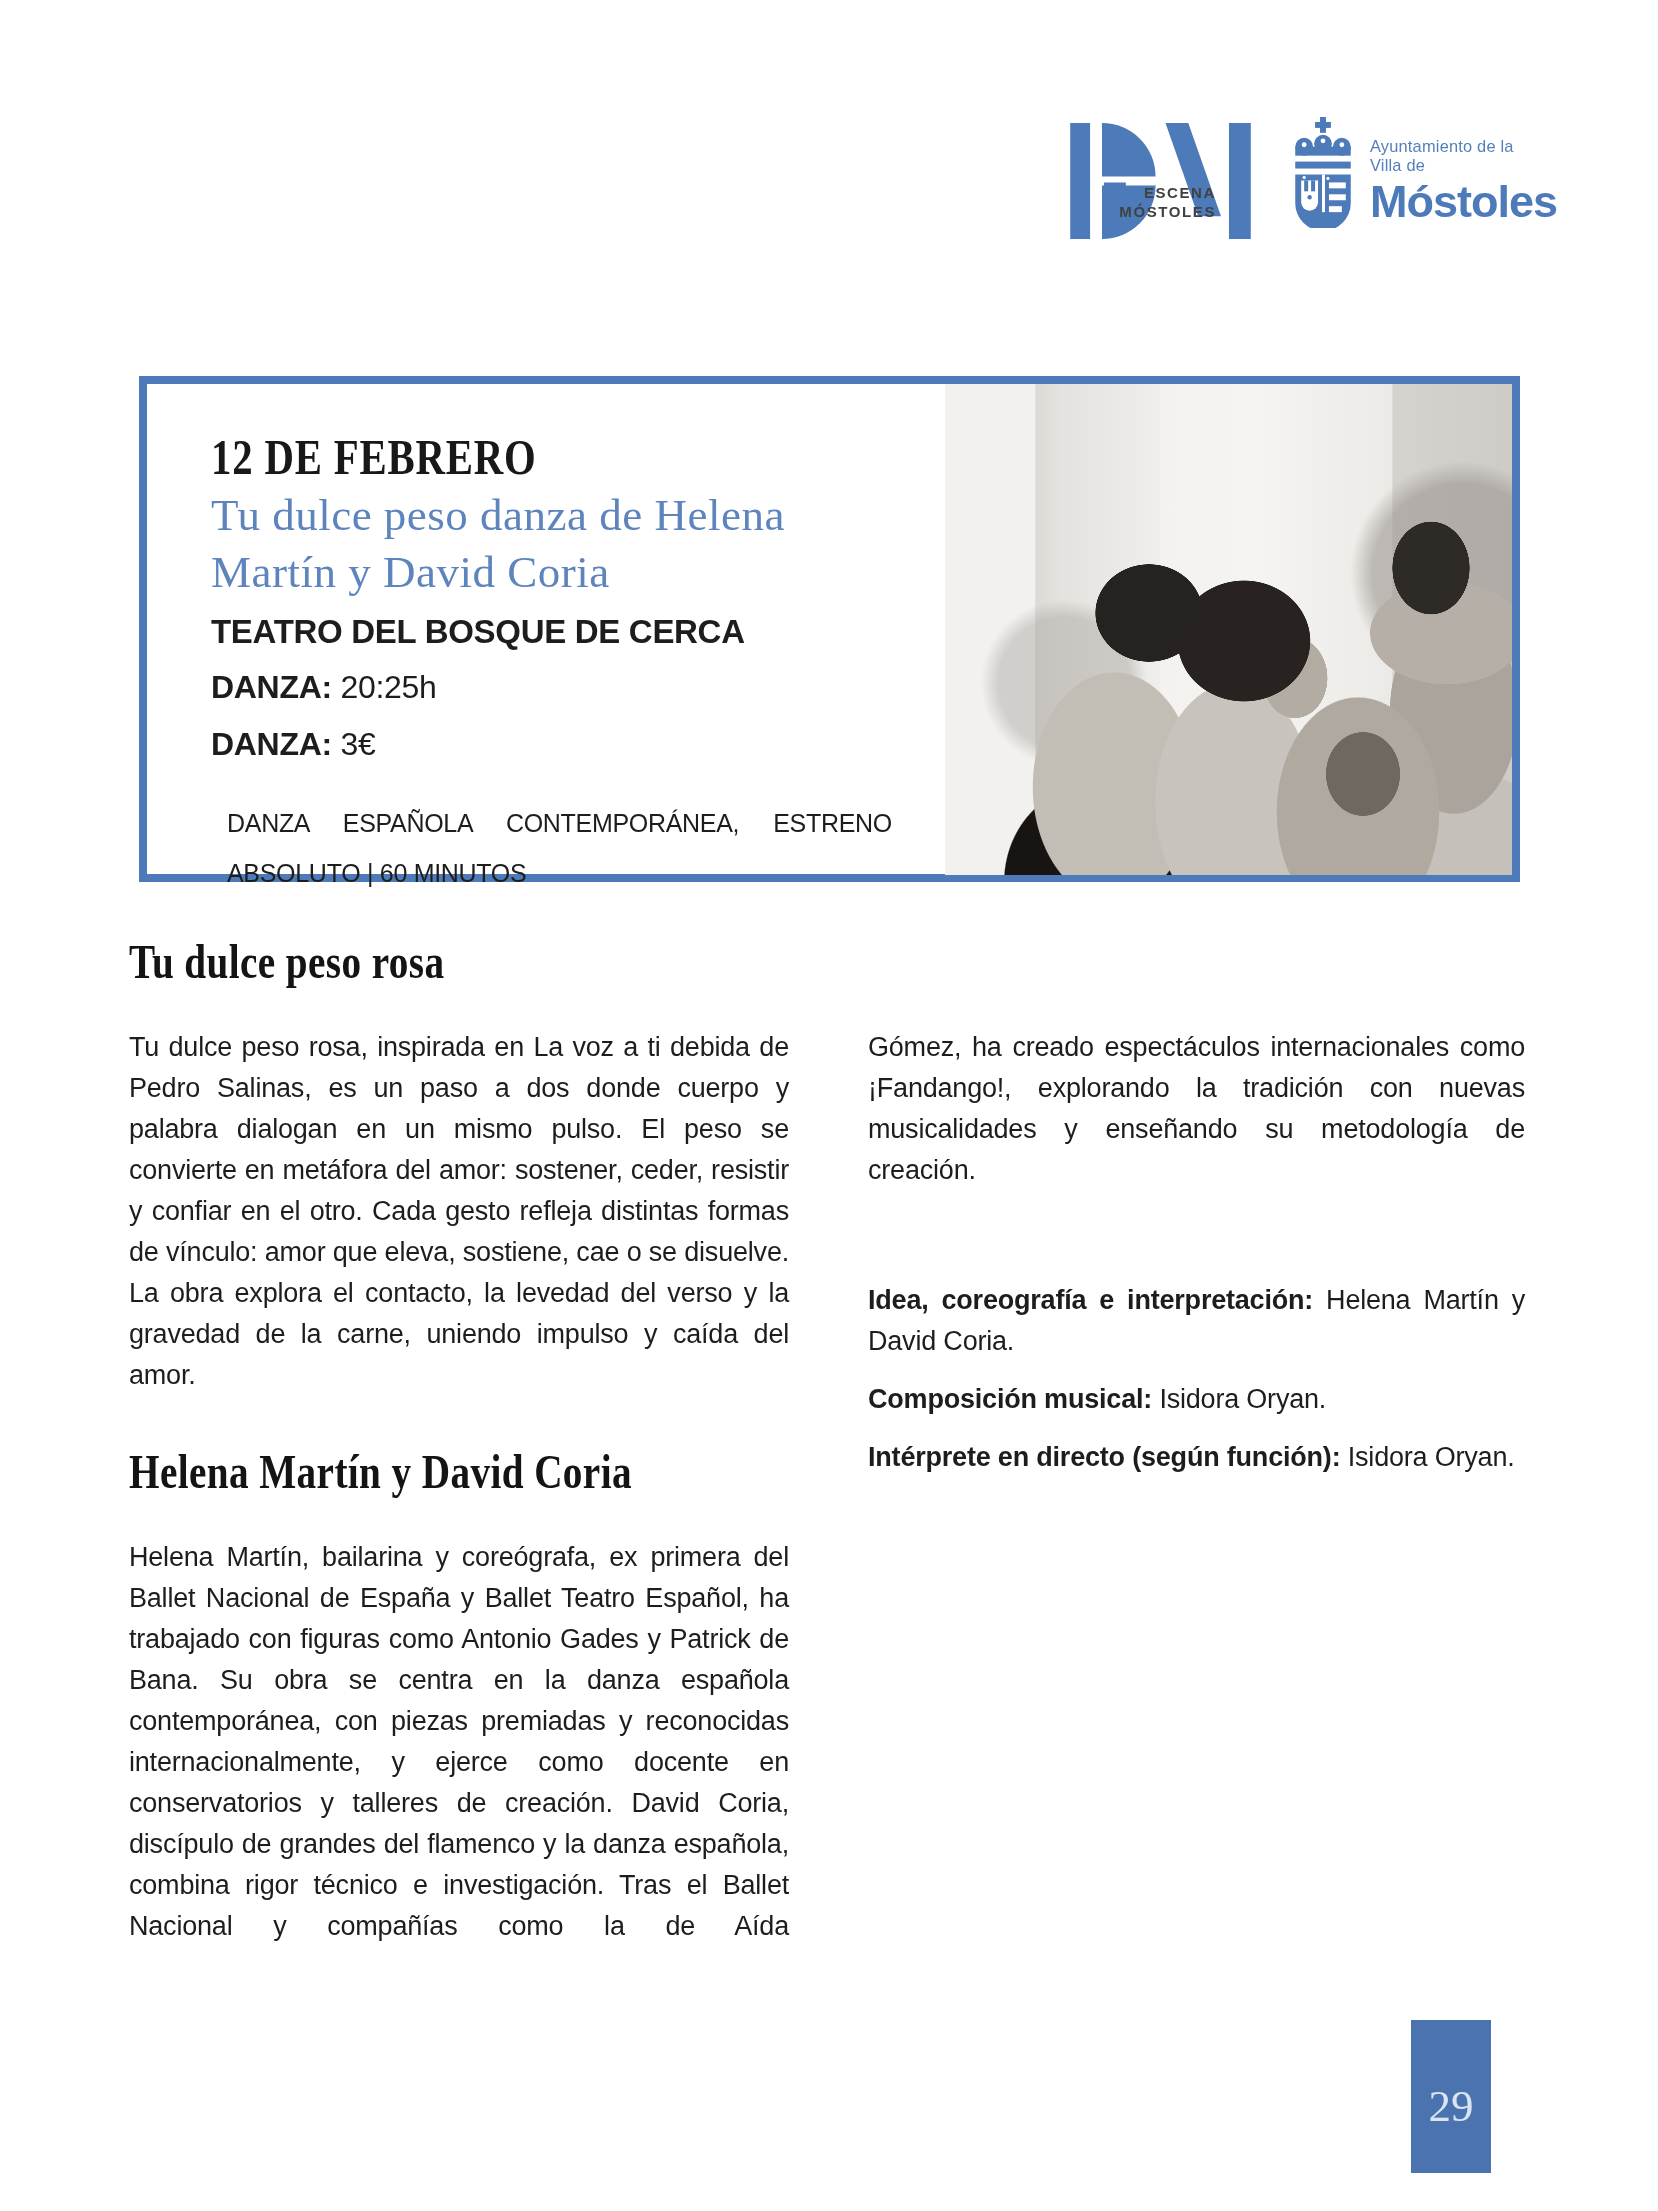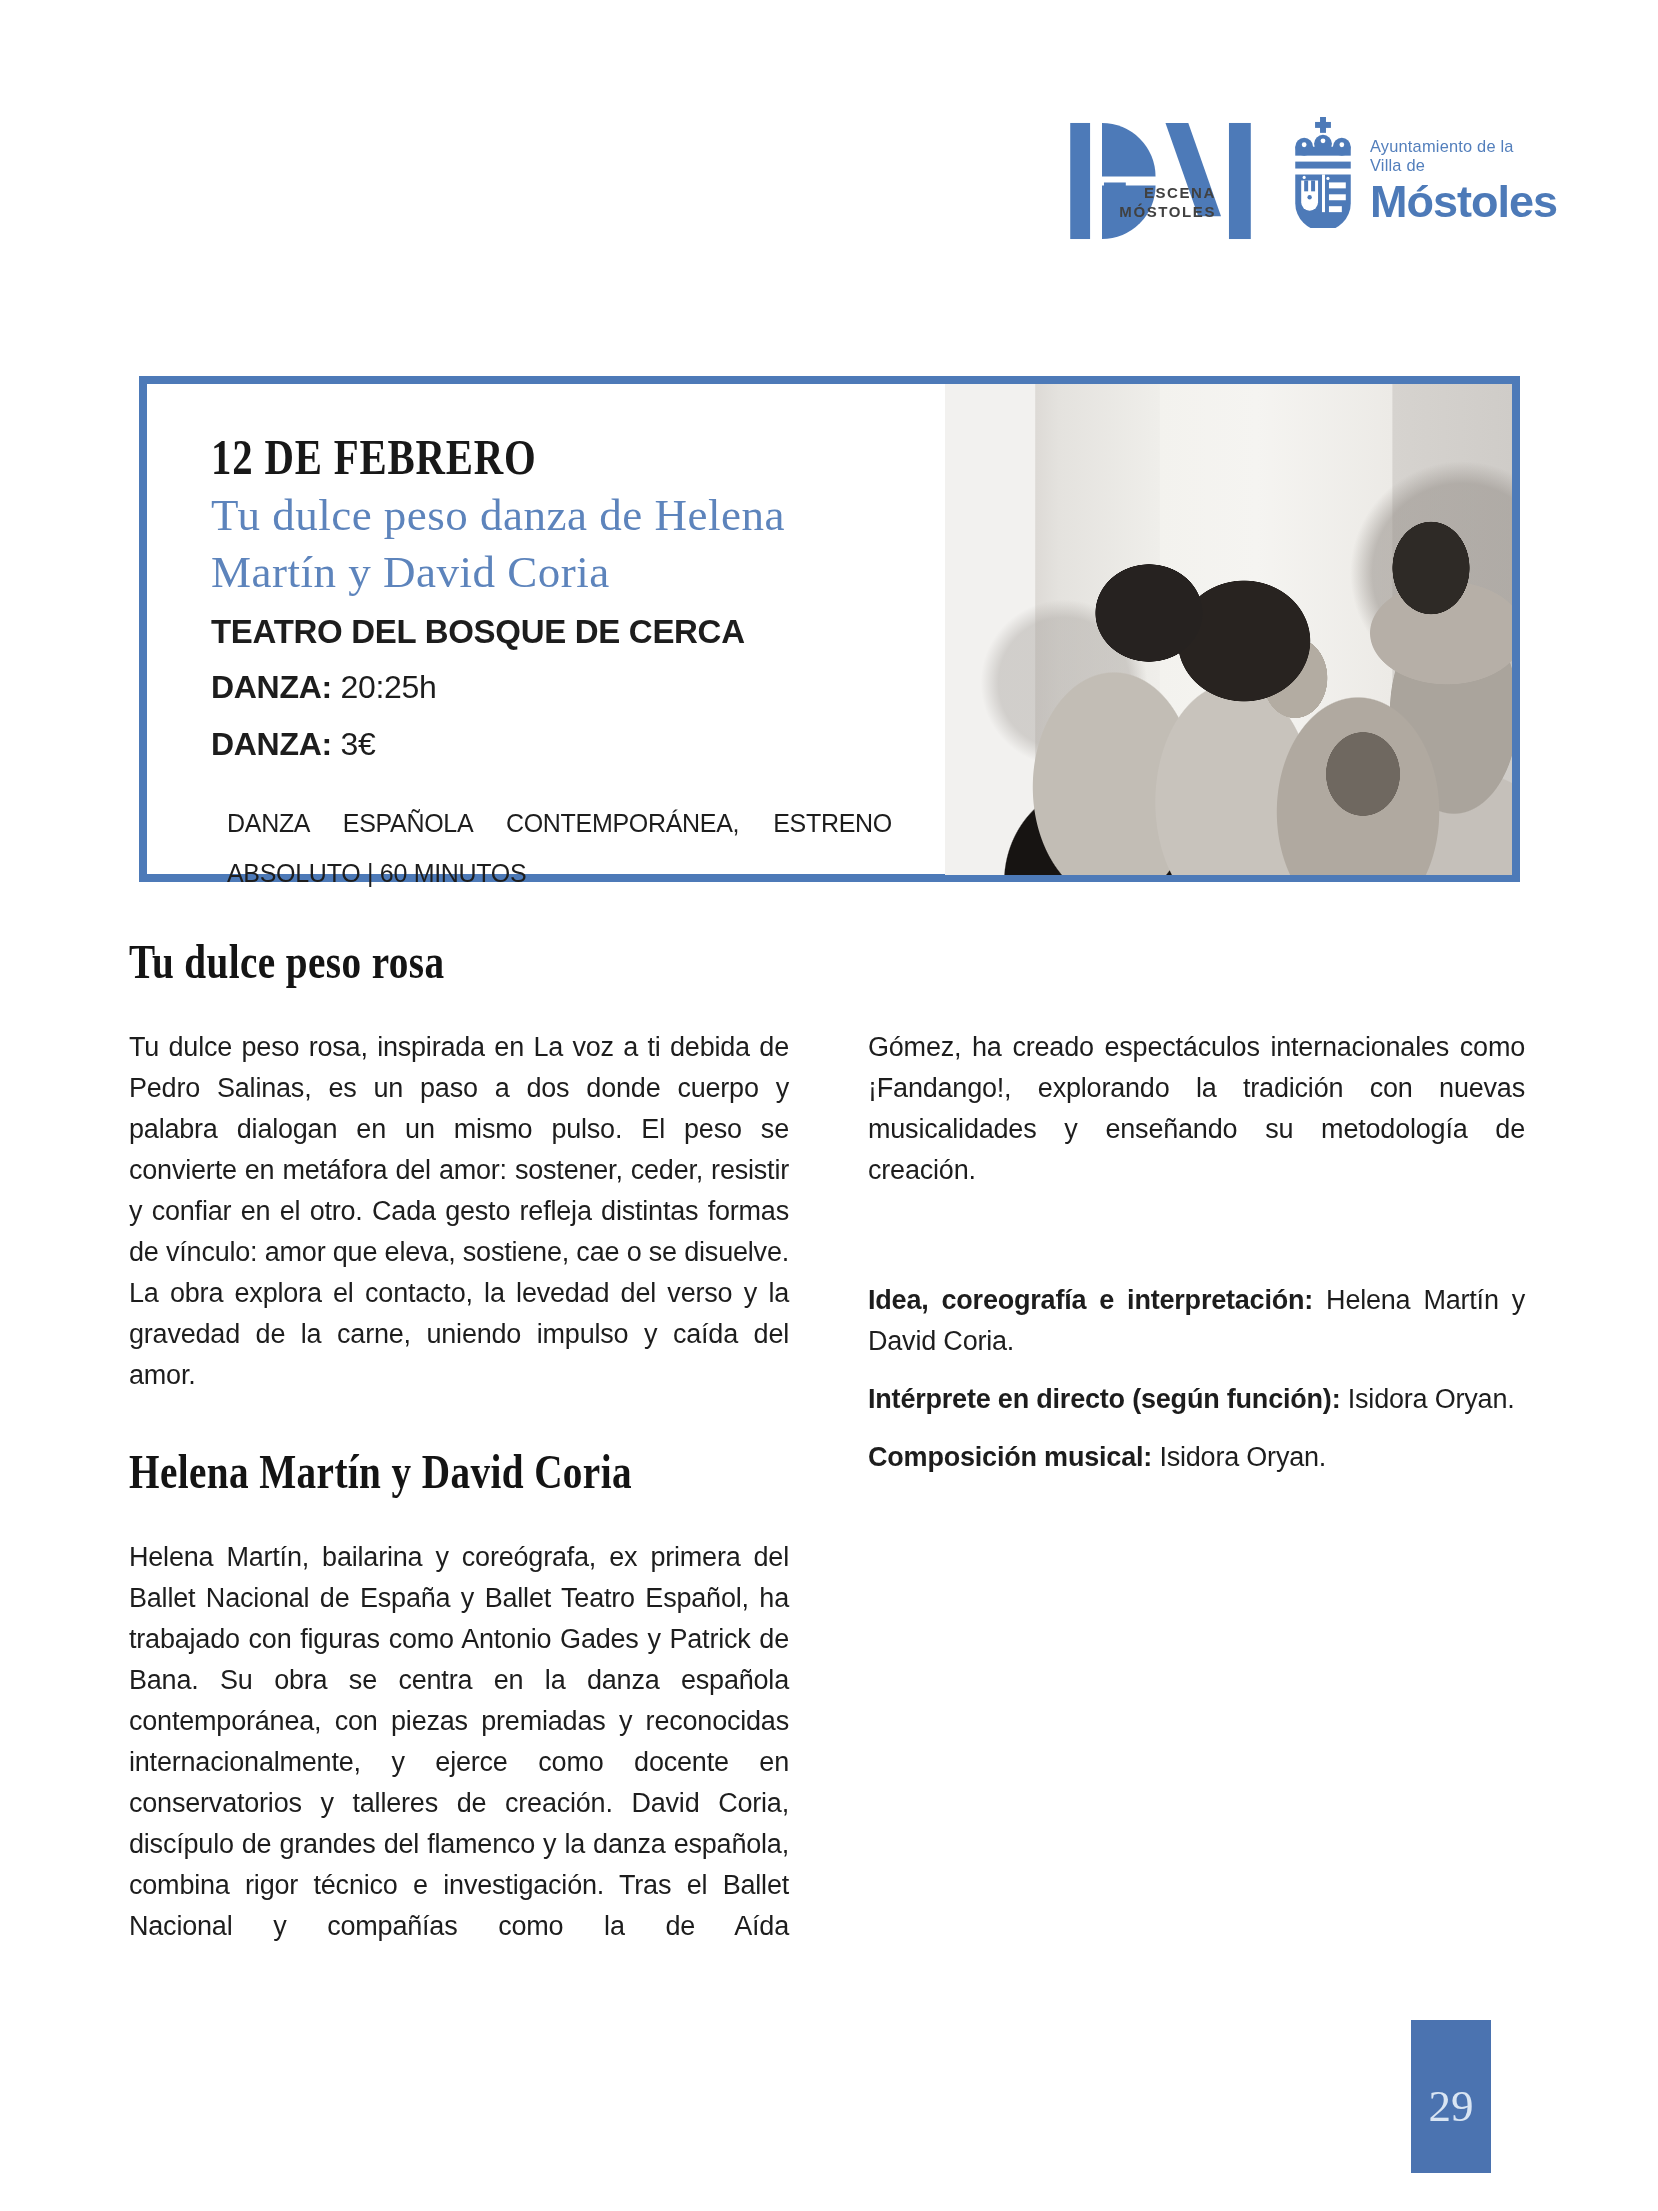--- a/index.html
+++ b/index.html
@@ -147,22 +147,22 @@
   <h1 class="sec-heading" id="heading-1">Tu dulce peso rosa</h1>
   <p class="body-par" id="par-left-1">Tu dulce peso rosa, inspirada en La voz a ti debida de Pedro Salinas, es un paso a dos donde cuerpo y palabra dialogan en un mismo pulso. El peso se convierte en metáfora del amor: sostener, ceder, resistir y confiar en el otro. Cada gesto refleja distintas formas de vínculo: amor que eleva, sostiene, cae o se disuelve. La obra explora el contacto, la levedad del verso y la gravedad de la carne, uniendo impulso y caída del amor.</p>
 
   <h1 class="sec-heading" id="heading-2">Helena Martín y David Coria</h1>
   <p class="body-par" id="par-left-2">Helena Martín, bailarina y coreógrafa, ex primera del Ballet Nacional de España y Ballet Teatro Español, ha trabajado con figuras como Antonio Gades y Patrick de Bana. Su obra se centra en la danza española contemporánea, con piezas premiadas y reconocidas internacionalmente, y ejerce como docente en conservatorios y talleres de creación. David Coria, discípulo de grandes del flamenco y la danza española, combina rigor técnico e investigación. Tras el Ballet Nacional y compañías como la de Aída</p>
 
   <p class="body-par" id="par-right-1">Gómez, ha creado espectáculos internacionales como ¡Fandango!, explorando la tradición con nuevas musicalidades y enseñando su metodología de creación.</p>
 
   <div class="credits">
     <p class="credit"><span class="b">Idea, coreografía e interpretación:</span> <span>Helena Martín y David Coria.</span></p>
+    <p class="credit"><span class="b">Composición musical:</span> <span>Isidora Oryan.</span></p>
     <p class="credit"><span class="b">Intérprete en directo (según función):</span> <span>Isidora Oryan.</span></p>
-    <p class="credit"><span class="b">Composición musical:</span> <span>Isidora Oryan.</span></p>
   </div>
 
   <div class="page-number-box">
     <span>29</span>
   </div>
 
 </div>
 
 
 </body></html>

